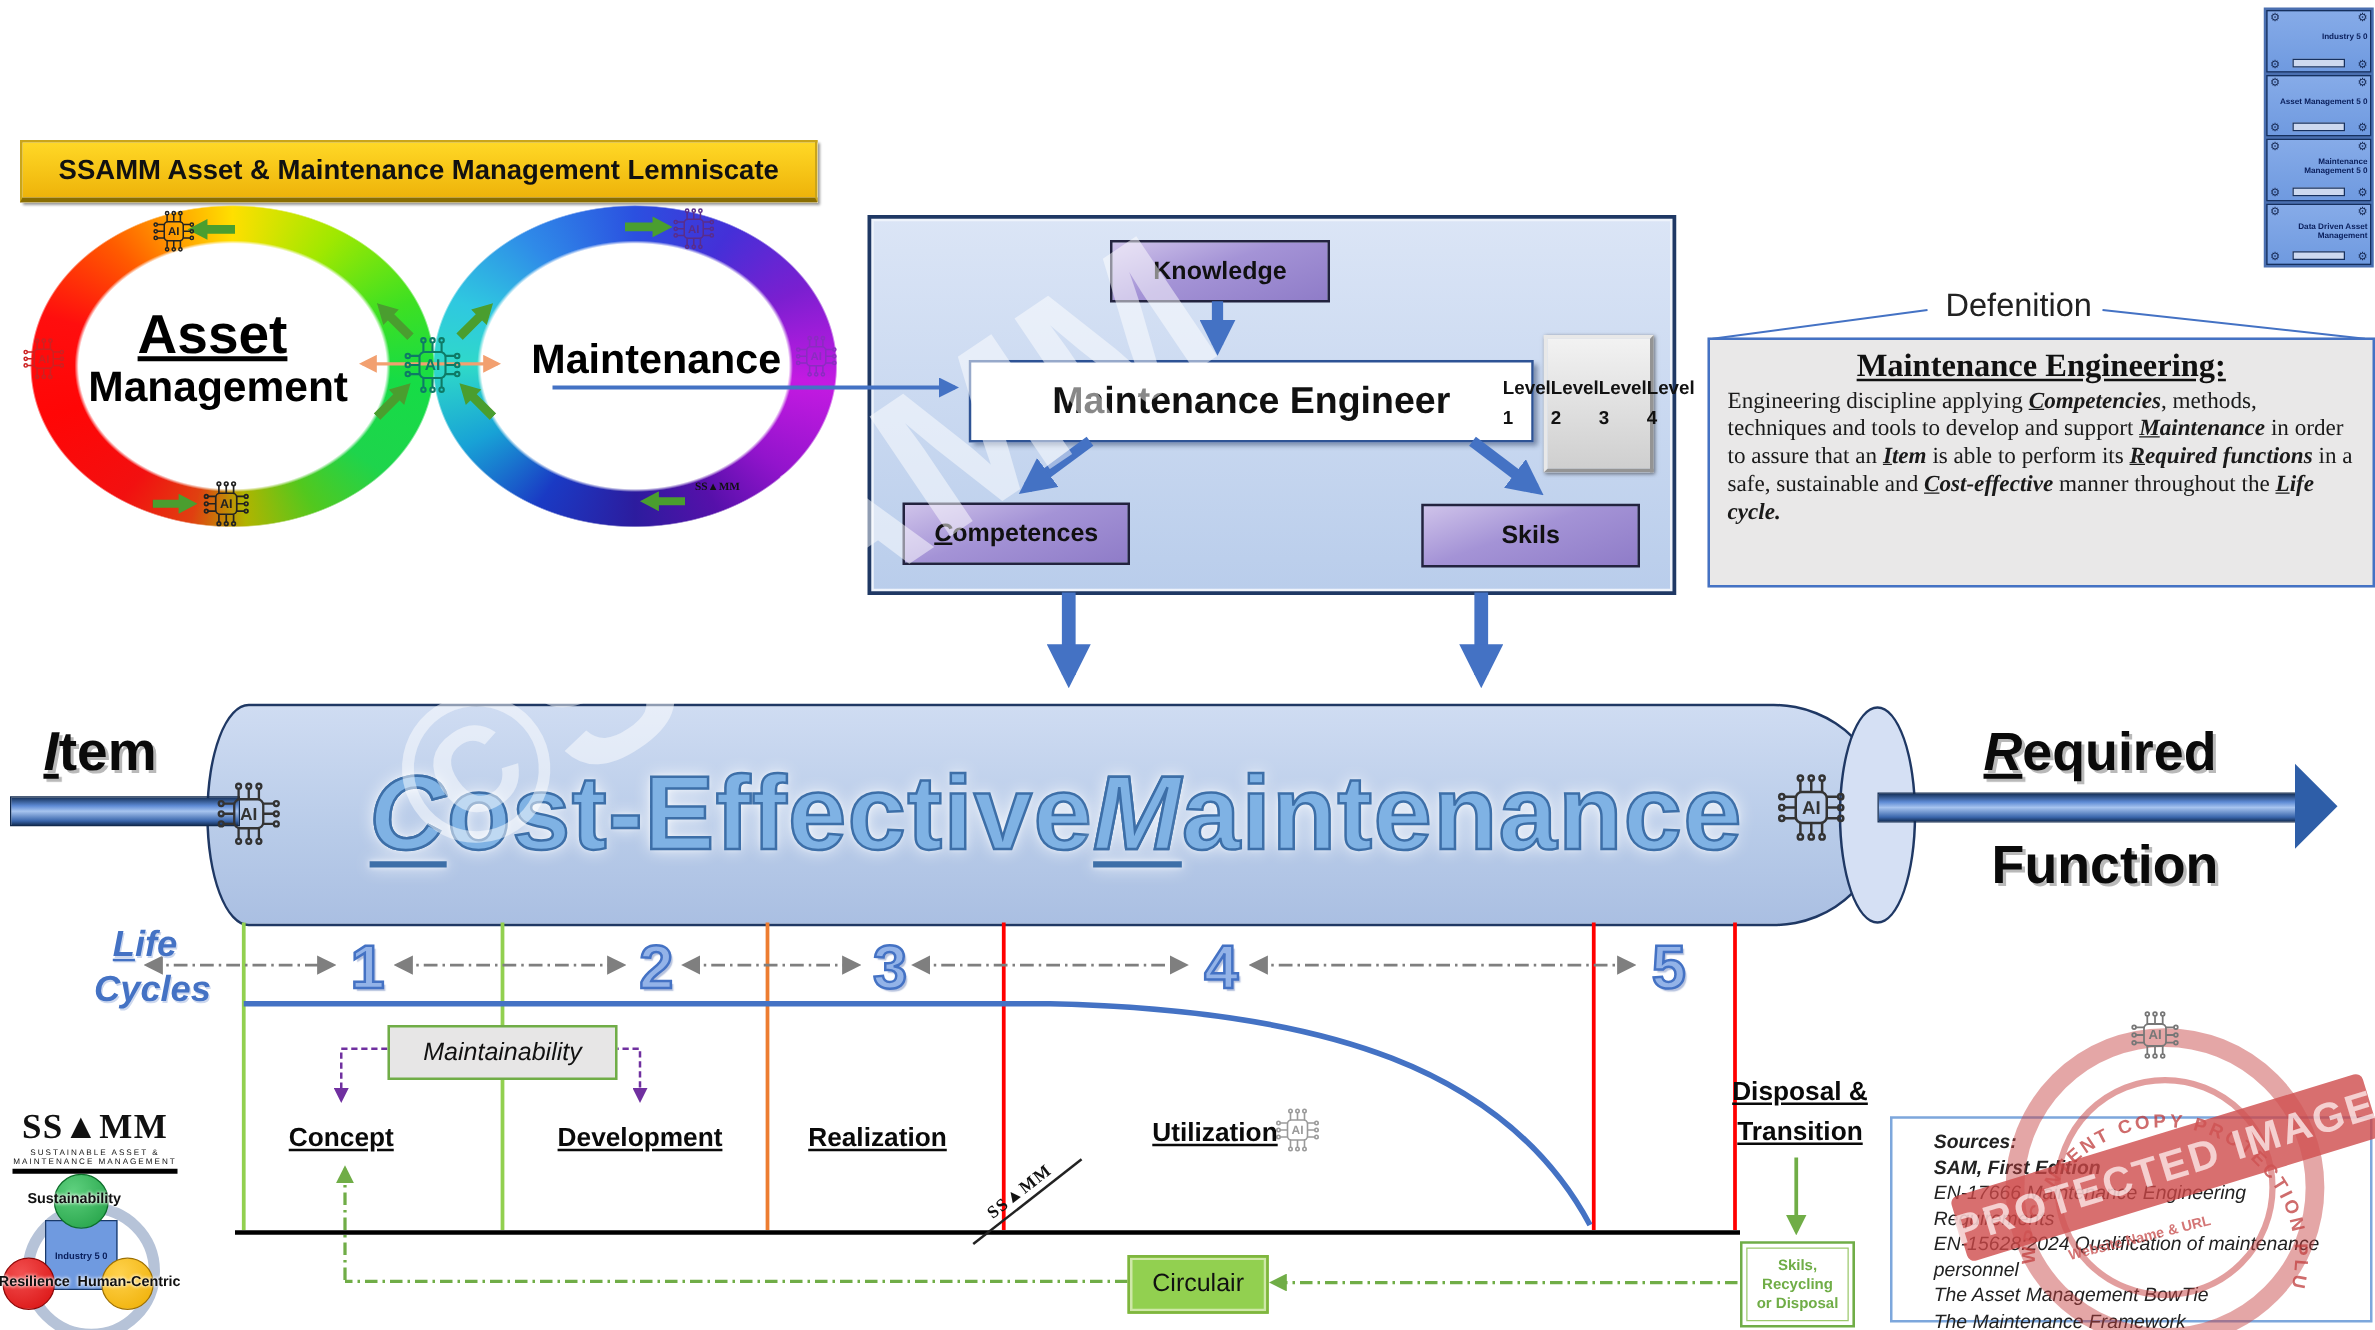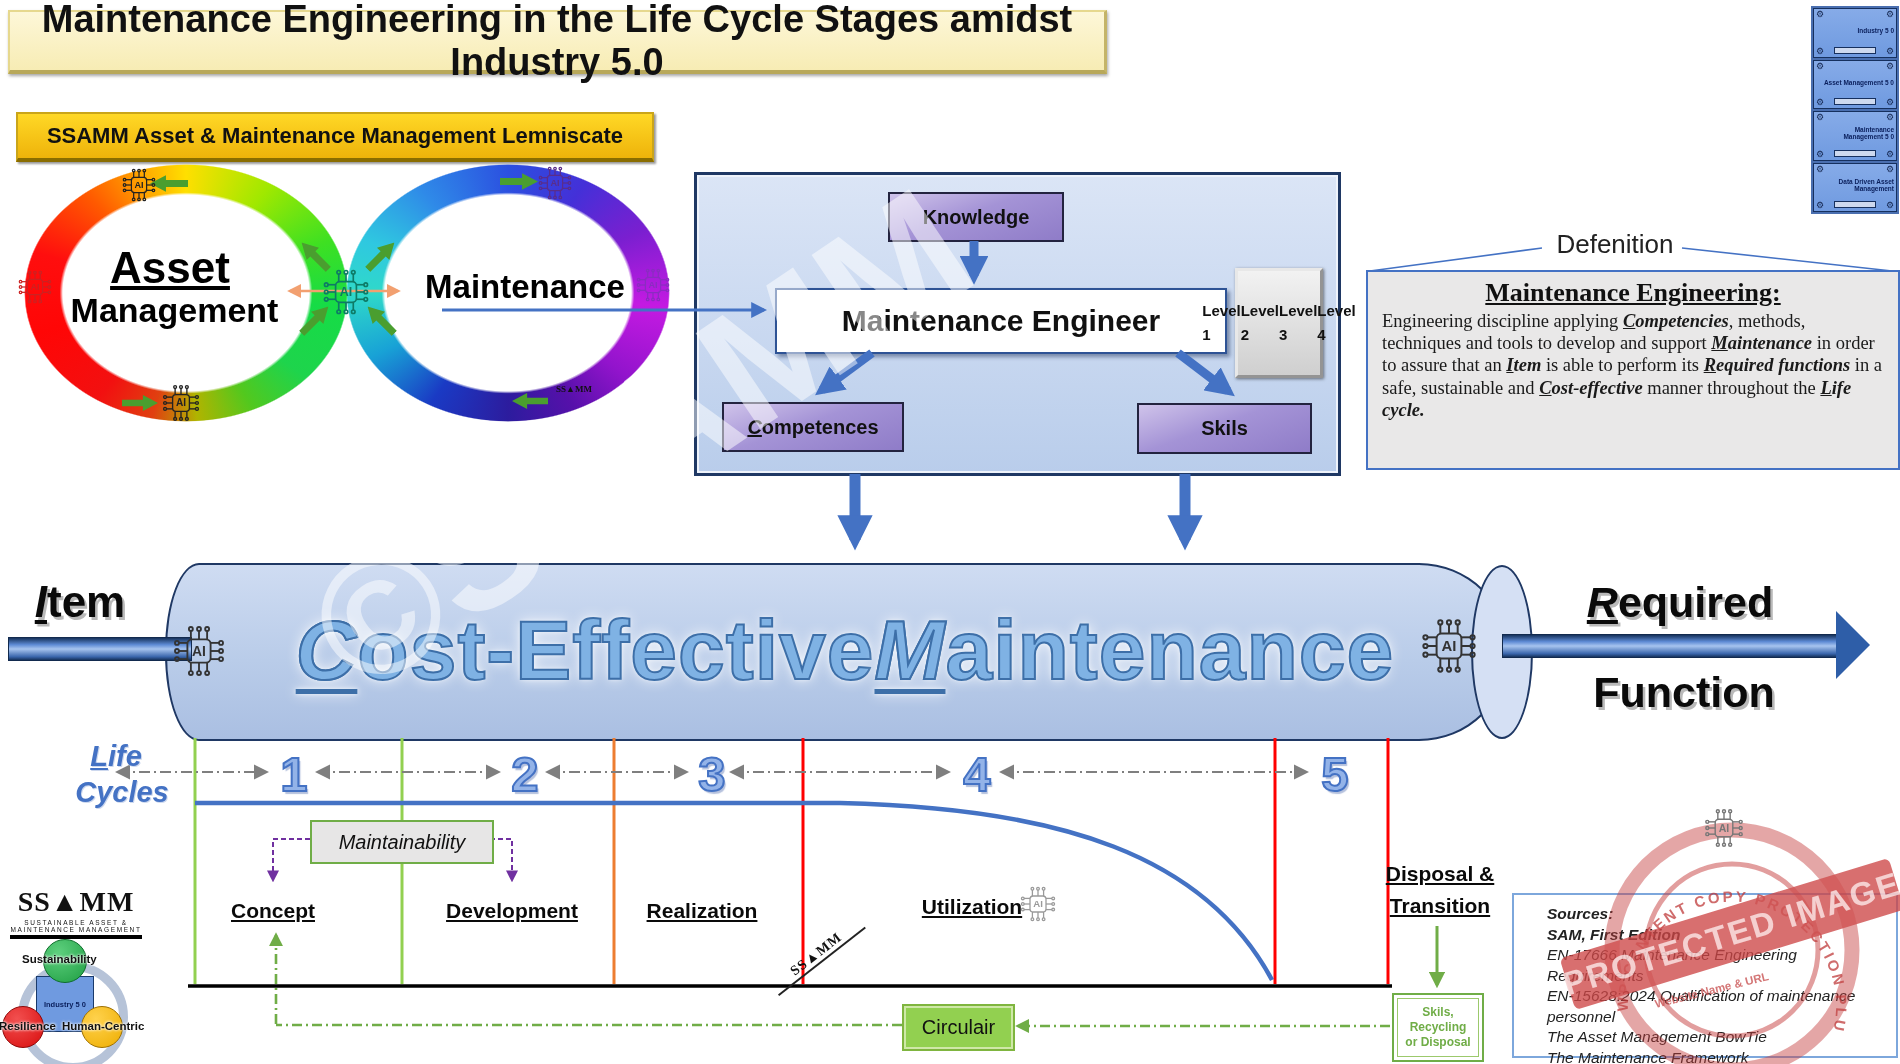--- a/index.html
+++ b/index.html
@@ -109,21 +109,20 @@
   .signature{left:762px;top:946px;width:110px;transform:rotate(-38deg);z-index:6;
     font-family:"Liberation Serif",serif;font-size:14px;font-weight:bold;letter-spacing:1px;
     border-bottom:2px solid #222;text-align:center;}
   .overlay{left:0;top:0;z-index:5;}
 </style>
 </head>
 <body>
 
 <div id="stage">
 
-  <div class="abs ctr title-banner">Maintenance Engineering in the Life Cycle Stages amidst Industry 5.0</div>
 
   <div class="abs strip">
     <div class="card">
       <span class="gear" style="left:2px;top:1px">⚙</span>
       <span class="gear" style="right:2px;top:1px">⚙</span>
       <span class="gear" style="left:2px;bottom:1px">⚙</span>
       <span class="gear" style="right:2px;bottom:1px">⚙</span>
       <div class="ttl i5-title">Industry 5 0</div>
       <div class="btnbar"></div>
     </div>

